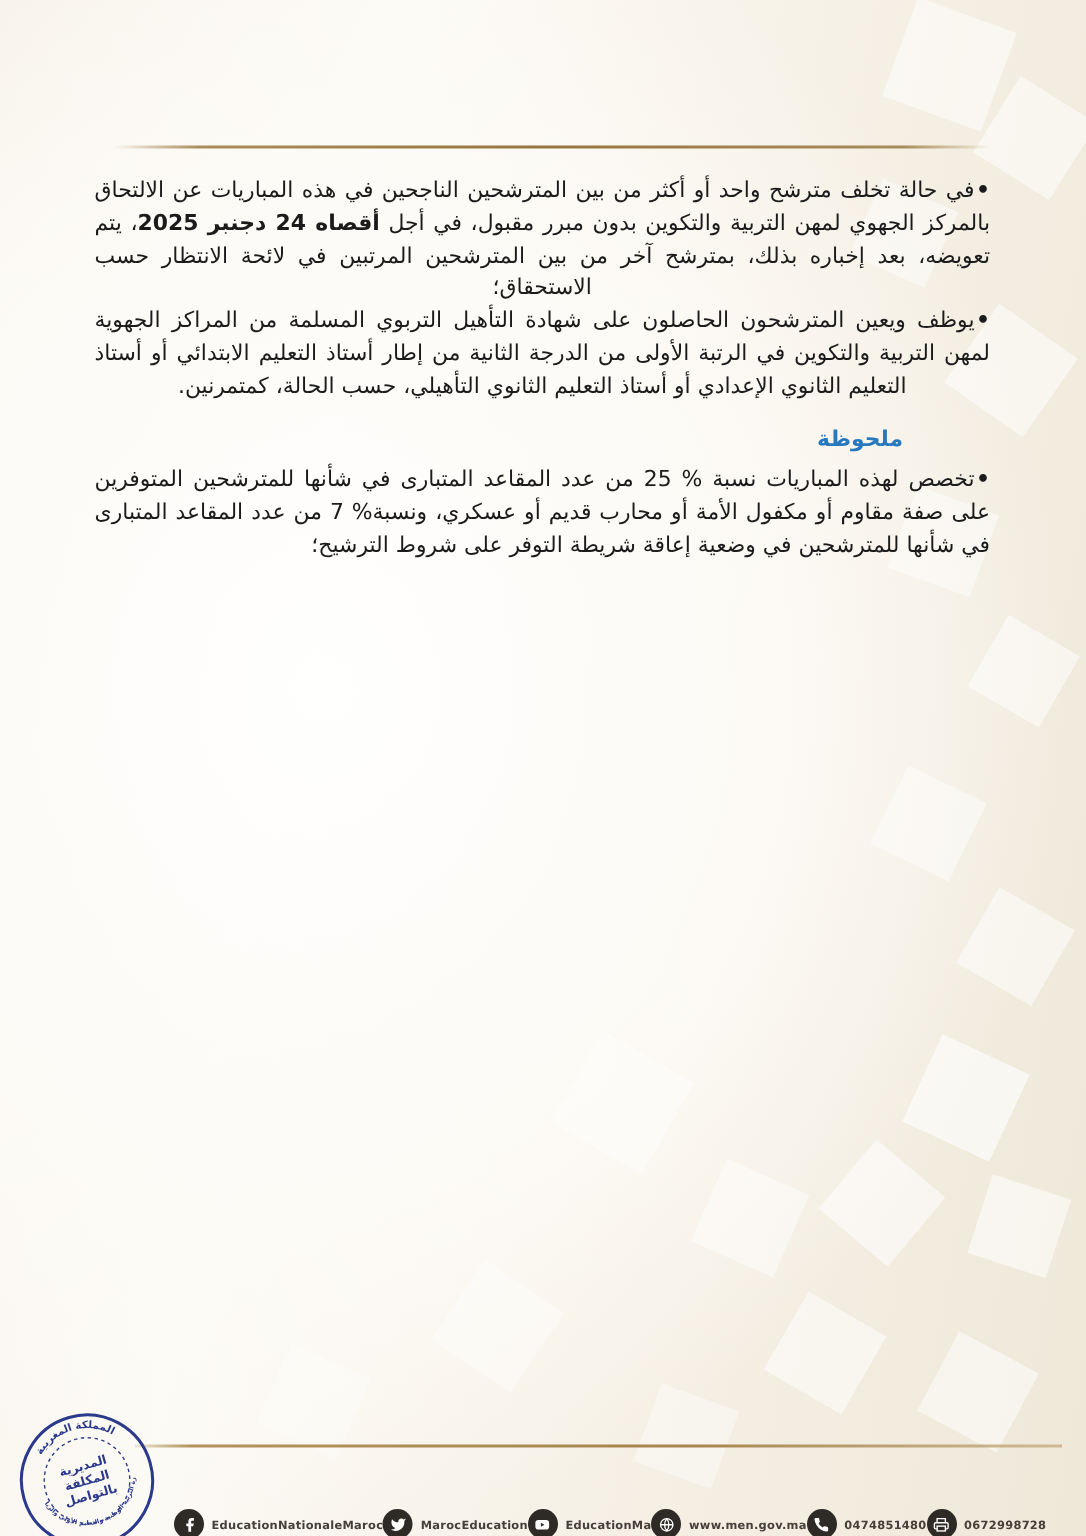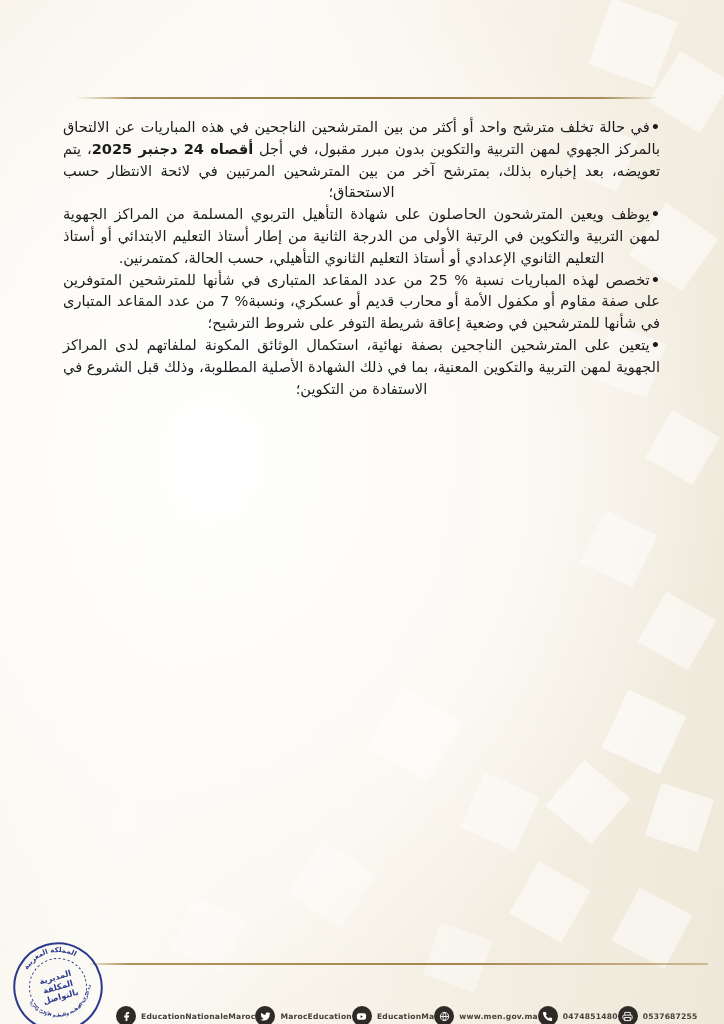--- a/index.html
+++ b/index.html
@@ -67,22 +67,22 @@
     <div class="shape" style="left:520px;top:872px;width:60px;height:60px;opacity:.5;transform:rotate(30deg)"></div>
     <div class="shape" style="left:430px;top:930px;width:55px;height:55px;opacity:.4;transform:rotate(20deg)"></div>
     <div class="shape" style="left:622px;top:898px;width:60px;height:60px;opacity:.5;transform:rotate(28deg)"></div>
   </div>
 
   <div class="topline"></div>
 
   <div class="doc-body">
       <div class="para" style="text-align-last: center;"><span class="dot">•</span><span>في حالة تخلف مترشح واحد أو أكثر من بين المترشحين الناجحين في هذه المباريات عن الالتحاق بالمركز الجهوي لمهن التربية والتكوين بدون مبرر مقبول، في أجل </span><span class="bold">أقصاه 24 دجنبر 2025</span><span>، يتم تعويضه، بعد إخباره بذلك، بمترشح آخر من بين المترشحين المرتبين في لائحة الانتظار حسب الاستحقاق؛</span></div>
       <div class="para" style="text-align-last: center;"><span class="dot">•</span><span>يوظف ويعين المترشحون الحاصلون على شهادة التأهيل التربوي المسلمة من المراكز الجهوية لمهن التربية والتكوين في الرتبة الأولى من الدرجة الثانية من إطار أستاذ التعليم الابتدائي أو أستاذ التعليم الثانوي الإعدادي أو أستاذ التعليم الثانوي التأهيلي، حسب الحالة، كمتمرنين.</span></div>
+      <div class="note-heading" style="color: rgb(40, 120, 190);">ملحوظة</div>
       <div class="para" style="text-align-last: right;"><span class="dot">•</span><span>تخصص لهذه المباريات نسبة % 25 من عدد المقاعد المتبارى في شأنها للمترشحين المتوفرين على صفة مقاوم أو مكفول الأمة أو محارب قديم أو عسكري، ونسبة% 7 من عدد المقاعد المتبارى في شأنها للمترشحين في وضعية إعاقة شريطة التوفر على شروط الترشيح؛</span></div>
-      <div class="para" style="text-align-last: center;"><span class="dot">•</span><span>يتعين على المترشحين الناجحين بصفة نهائية، استكمال الوثائق المكونة لملفاتهم لدى المراكز الجهوية لمهن التربية والتكوين المعنية، بما في ذلك الشهادة الأصلية المطلوبة، وذلك قبل الشروع في الاستفادة من التكوين؛</span></div>
     </div>
 
   <div class="footerline"></div>
 
   <div class="contacts">
       <div class="contact">
         <span class="circle" style="background: rgb(46, 42, 38);">
           <svg viewBox="0 0 24 24">
             <path fill="#fff" d="M18 2h-3a5 5 0 0 0-5 5v3H7v4h3v8h4v-8h3l1-4h-4V7a1 1 0 0 1 1-1h3z"></path>
           </svg>
@@ -124,21 +124,21 @@
         <span class="label">0474851480</span>
       </div>
       <div class="contact">
         <span class="circle" style="background: rgb(46, 42, 38);">
           <svg viewBox="0 0 24 24" fill="none" stroke="#fff" stroke-width="2">
             <path d="M6 9V3h12v6"></path>
             <path d="M6 18H4a2 2 0 0 1-2-2v-5a2 2 0 0 1 2-2h16a2 2 0 0 1 2 2v5a2 2 0 0 1-2 2h-2"></path>
             <rect x="6" y="14" width="12" height="7"></rect>
           </svg>
         </span>
-        <span class="label">0537687255</span>
+        <span class="label">0672998728</span>
       </div>
     </div>
 
   <div class="seal">
     <svg viewBox="0 0 100 100" width="92" height="92">
       <circle cx="50" cy="50" r="47.5" fill="none" stroke="#2b3a8c" stroke-width="2.2"></circle>
       <circle cx="50" cy="50" r="31" fill="none" stroke="#2b3a8c" stroke-width="1" stroke-dasharray="2.5 2.5"></circle>
       <path id="sealArcTop" d="M12,50 A38,38 0 0 1 88,50" fill="none"></path>
       <path id="sealArcBottom" d="M16,58 A36,36 0 0 0 84,58" fill="none"></path>
       <text font-size="7.5" font-weight="700" fill="#2b3a8c" font-family="DejaVu Sans, sans-serif">

